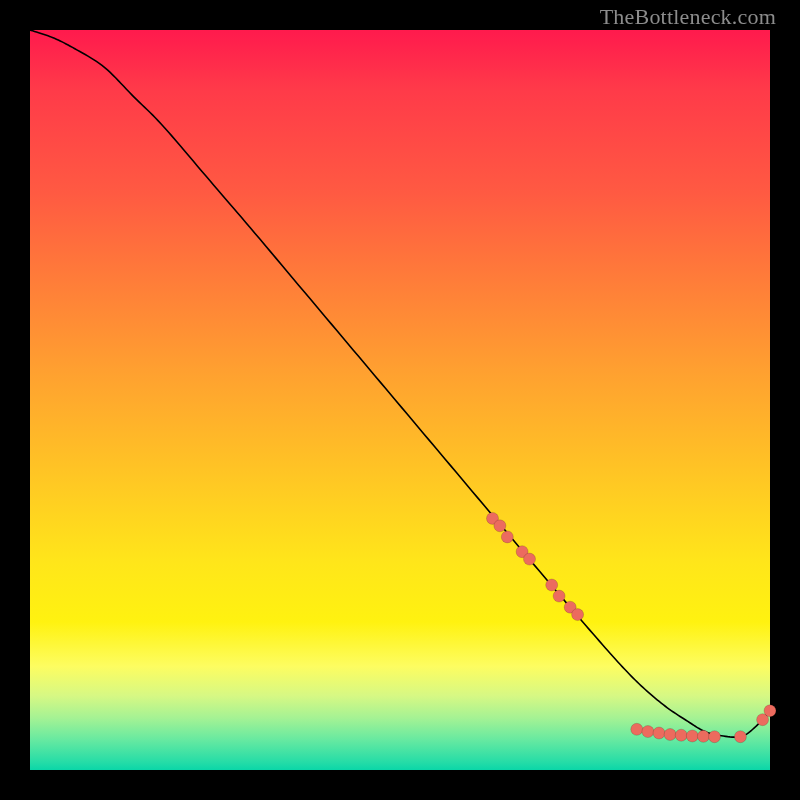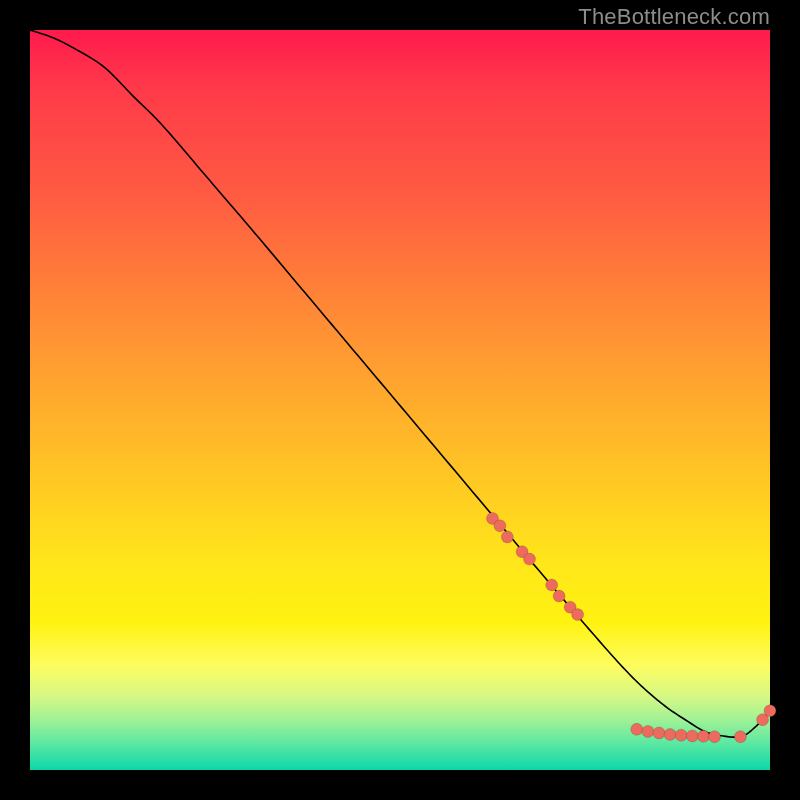--- a/index.html
+++ b/index.html
@@ -29,22 +29,22 @@
       #d6f884 90%,
       #a4f294 93%,
       #65e9a1 96%,
       #24dca7 99%,
       #0ad6a8 100%
     );
   }
   .watermark {
     position: absolute;
     top: 4px;
-    right: 30px;
-    font-family: Liberation Sans, sans-serif;
+    right: 24px;
+    font-family: Liberation Serif, serif;
     font-size: 22px;
     color: #8c8c8c;
     letter-spacing: 0.2px;
   }
   svg.overlay {
     position: absolute;
     left: 0; top: 0;
     width: 740px; height: 740px;
     overflow: visible;
   }

